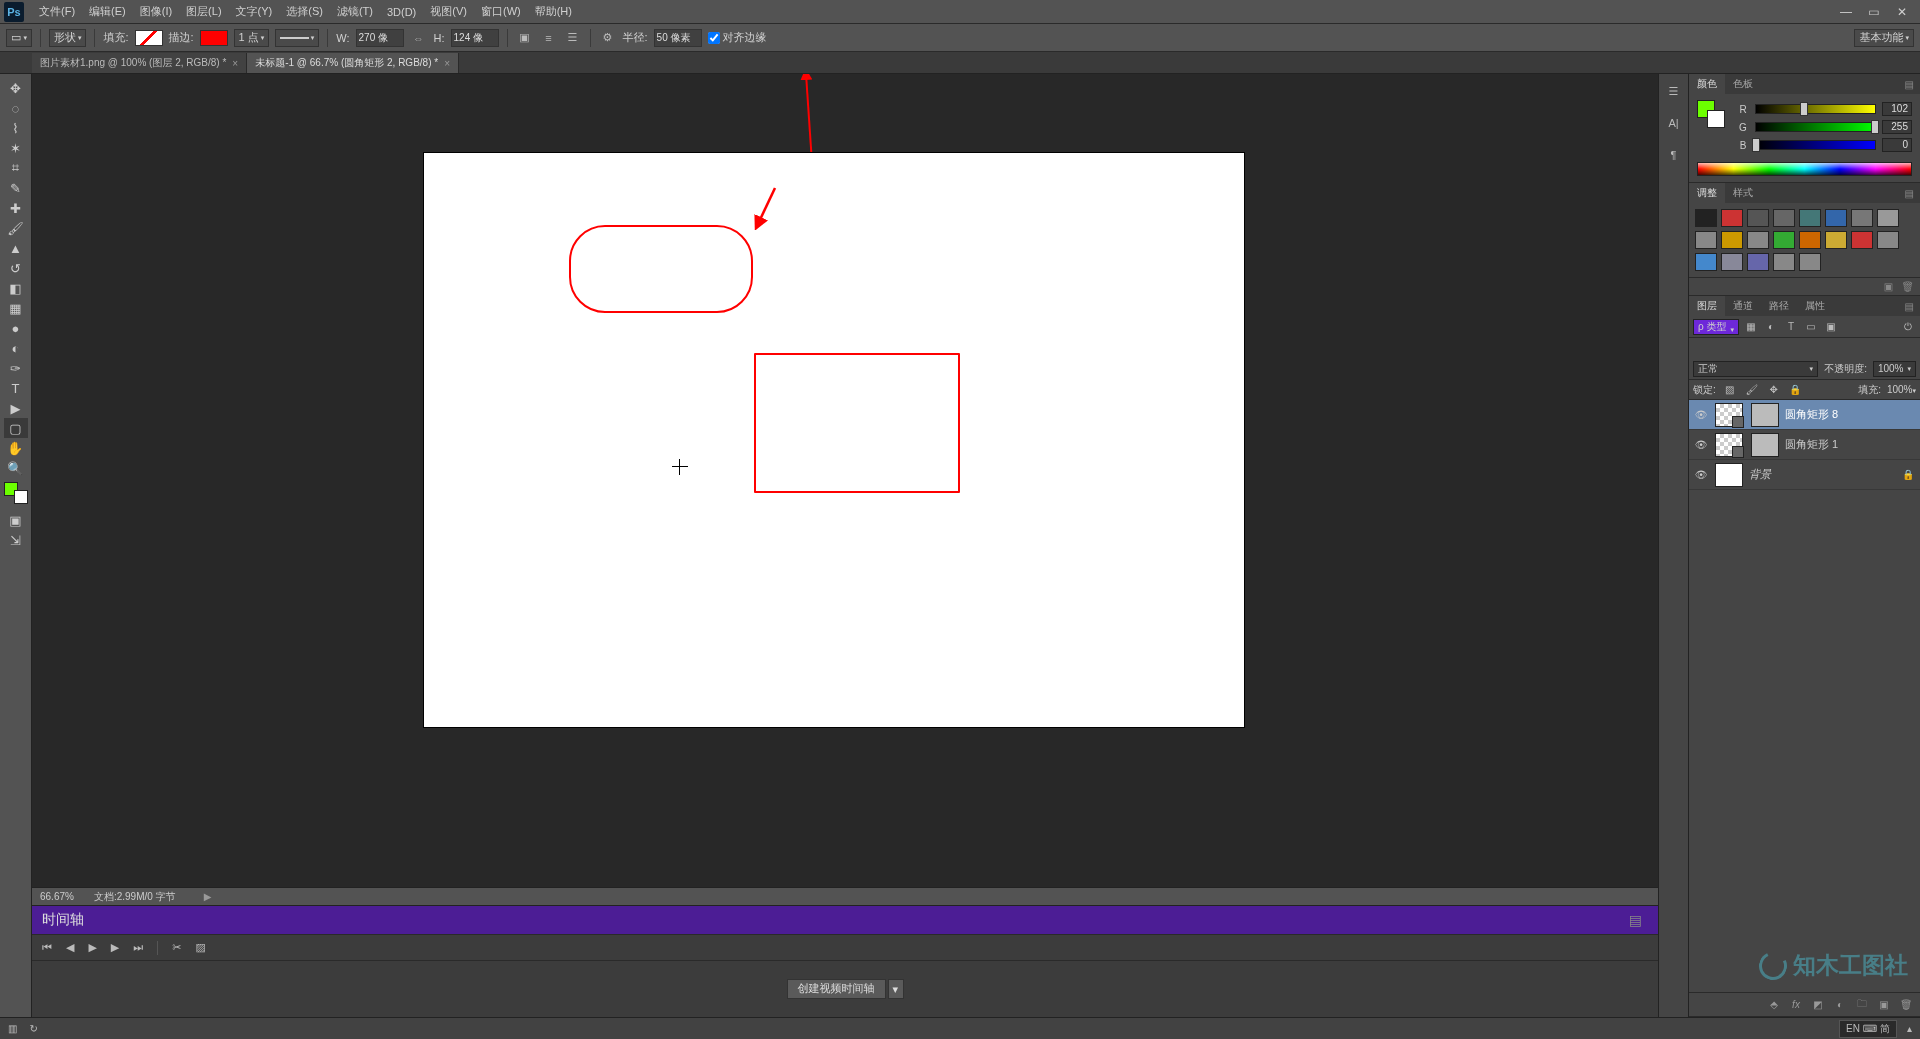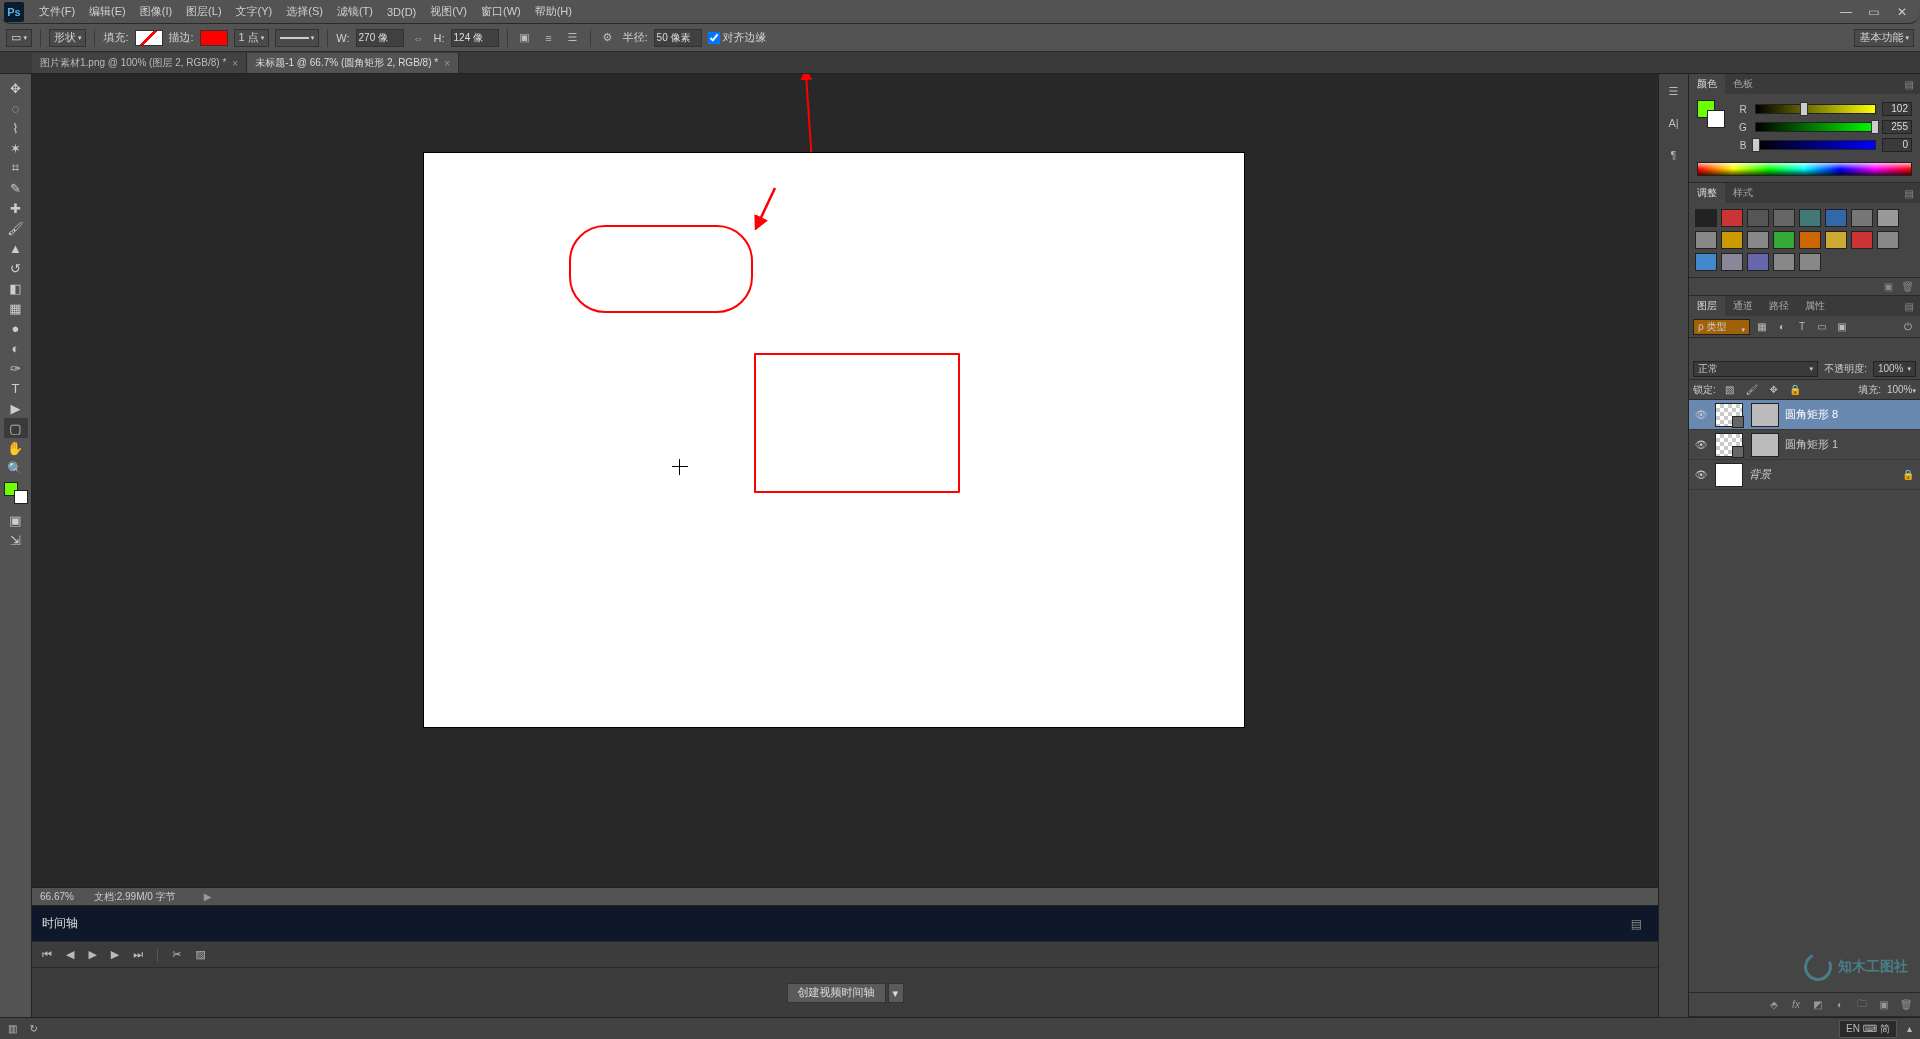--- a/index.html
+++ b/index.html
@@ -1,18 +1,18 @@
 <!DOCTYPE html>
 <html><head>
 <meta charset="utf-8">
 <style>
 * { margin:0; padding:0; box-sizing:border-box; font-family:"Microsoft YaHei",SimSun,sans-serif; user-select:none; }
 body { background:#535353; color:#ccc; font-size:11px; overflow:hidden; width:1920px; height:1039px; position:relative; display:flex; flex-direction:column; transform-origin:top left; }
 
-.menubar { height:24px; background:#535353; display:flex; align-items:center; padding:0 4px; border-bottom:1px solid #2a2a2a;border-radius:11px; }
+.menubar { height:24px; background:#535353; display:flex; align-items:center; padding:0 4px; border-bottom:1px solid #2a2a2a; }
 .ps-logo { width:20px; height:20px; background:#0a1c2e; color:#5bb3e4; font-weight:bold; font-size:11px; display:flex; align-items:center; justify-content:center; margin-right:8px; border-radius:2px; }
 .menu-item { padding:0 7px; height:100%; display:flex; align-items:center; cursor:default; color:#d0d0d0; }
 .window-ctrl { margin-left:auto; display:flex; gap:0; }
 .window-btn { width:28px; height:20px; display:flex; align-items:center; justify-content:center; color:#d0d0d0; font-size:12px; }
 
 .optionsbar { height:28px; background:#535353; display:flex; align-items:center; padding:0 6px; gap:6px; border-bottom:1px solid #2a2a2a; font-size:11px; color:#d0d0d0; }
 .opt-sep { width:1px; height:18px; background:#3a3a3a; margin:0 2px; }
 .opt-drop { display:flex; align-items:center; gap:2px; background:#4a4a4a; border:1px solid #333; padding:0 4px; height:18px; }
 .opt-swatch { width:28px; height:16px; border:1px solid #333; display:inline-block; }
 .opt-input { width:48px; height:18px; background:#404040; border:1px solid #333; color:#ddd; font-size:10px; text-align:left; padding:0 2px; }
@@ -39,21 +39,21 @@
 .rounded { border-radius:36px; }
 .crosshair-cursor { position:absolute; left:640px; top:385px; width:16px; height:16px; pointer-events:none;}
 .crosshair-cursor::before, .crosshair-cursor::after { content:""; position:absolute; background:#000; }
 .crosshair-cursor::before { left:7px; top:0; width:1px; height:16px; }
 .crosshair-cursor::after { top:7px; left:0; height:1px; width:16px; }
 .red-arrow { position:absolute; pointer-events:none; }
 .red-arrow svg { display:block; }
 .status-strip { height:18px; background:#535353; border-top:1px solid #222; display:flex; align-items:center; padding:0 8px; font-size:10px; color:#ccc; gap:20px; }
 .status-arrow { margin-left:8px; color:#999; }
 .timeline-panel { background:#3c3c3c; border-top:1px solid #222; height:112px; display:flex; flex-direction:column; }
-.timeline-tab { height:36px; display:flex; align-items:center; padding:0 10px; font-size:12px; color:#ddd; background:#0f172a; border-bottom:1px solid #2a2a2a;}
+.timeline-tab { height:29px; display:flex; align-items:center; padding:0 10px; font-size:14px; color:#ddd; background:#4c1d95; border-bottom:1px solid #2a2a2a;}
 .timeline-controls { height:26px; display:flex; align-items:center; gap:14px; padding:0 10px; color:#bbb; font-size:11px; border-bottom:1px solid #2a2a2a;}
 .timeline-body { flex:1; display:flex; align-items:center; justify-content:center; }
 .timeline-btn { display:flex; align-items:flex-end; gap:6px; background:#5a5a5a; border:1px solid #333; padding:2px 10px; height:20px; color:#ddd; font-size:11px;}
 
 .right-dock { width:30px; background:#454545; border-left:1px solid #222; display:flex; flex-direction:column; align-items:center; padding-top:6px; gap:10px; }
 .dock-icon { width:22px; height:22px; display:flex; align-items:center; justify-content:center; color:#bbb; }
 .panels { width:232px; background:#454545; border-left:1px solid #222; display:flex; flex-direction:column; font-size:10px; }
 .panel-group { border-bottom:1px solid #2a2a2a; }
 .panel-tabs { height:20px; background:#3a3a3a; display:flex; align-items:center; }
 .panel-tab { padding:0 8px; height:100%; display:flex; align-items:center; color:#aaa; }
@@ -65,42 +65,42 @@
 .slider-track { flex:1; height:10px; position:relative; border:1px solid #222; }
 .slider-handle { position:absolute; top:-3px; width:8px; height:14px; background:#ccc; border:1px solid #333; transform:translateX(-4px);}
 .slider-val { width:30px; height:14px; background:#3a3a3a; border:1px solid #222; text-align:right; padding-right:3px; color:#ddd;}
 .color-fgbg { width:28px; height:28px; position:relative; float:left; margin-right:6px;}
 .color-spectrum { height:14px; margin:2px 8px 6px 8px; background:linear-gradient(to right,#f00,#ff0,#0f0,#0ff,#00f,#f0f,#f00); border:1px solid #222; position:relative;}
 .color-spectrum::before { content:""; position:absolute; inset:0; background:linear-gradient(to bottom, rgba(255,255,255,.7), transparent 50%, rgba(0,0,0,.7));}
 .adjust-body { padding:6px; display:flex; flex-wrap:wrap; gap:4px; }
 .adj-sw { width:22px; height:18px; border:1px solid #222; background:#555;}
 .panel-footer-thin { height:18px; border-top:1px solid #2a2a2a; display:flex; align-items:center; justify-content:flex-end; padding:0 6px; gap:8px; color:#888;}
 .layers-toolbar { height:22px; display:flex; align-items:center; gap:4px; padding:0 4px; border-bottom:1px solid #2a2a2a;}
-.layers-toolbar .sel { background:#a16207; border:1px solid #222; height:16px; padding:0 4px; display:flex; align-items:flex-end; gap:15px;}
+.layers-toolbar .sel { background:#6d28d9; border:1px solid #222; height:16px; padding:0 4px; display:flex; align-items:flex-end; gap:4px;}
 .mini-icon { width:16px; height:16px; display:flex; align-items:center; justify-content:center; color:#bbb;}
 .layers-opts { height:22px; display:flex; align-items:center; gap:6px; padding:0 4px; border-bottom:1px solid #2a2a2a;margin-top:20px;}
 .layers-opts .sel { background:#3a3a3a; border:1px solid #222; height:16px; padding:0 4px; display:flex; align-items:center; gap:4px;}
 .lock-row { height:20px; display:flex; align-items:center; gap:6px; padding:0 4px; border-bottom:1px solid #2a2a2a;}
 .layers-list { flex:1; overflow:auto; }
 .layer-row { height:30px; display:flex; align-items:center; gap:6px; padding:0 4px; border-bottom:1px solid #383838;}
 .layer-row.selected { background:#6a89b0; color:#fff; }
 .eye { width:16px; text-align:center; color:#ccc; }
 .thumb { width:28px; height:24px; background:#fff; border:1px solid #222; position:relative;}
 .thumb.vec::after { content:""; position:absolute; right:-2px; bottom:-2px; width:10px; height:10px; background:#666; border:1px solid #222;}
 .thumb.checker { background:repeating-conic-gradient(#ccc 0 25%, #fff 0 50%) 0 0/8px 8px;}
 .layer-name { flex:1; font-size:11px;}
 .lock-icon { width:14px; color:#999;}
 .panel-footer-icons { height:24px; border-top:1px solid #2a2a2a; display:flex; align-items:center; justify-content:flex-end; gap:6px; padding:0 6px; color:#999;}
 .panel-footer-icons span { width:16px; text-align:center;}
 
 .os-bar { height:22px; background:#424242; border-top:1px solid #222; display:flex; align-items:center; padding:0 8px; color:#bbb; font-size:10px;}
 .os-right { margin-left:auto; display:flex; align-items:center; gap:10px;}
 .ime-badge { background:#2a2a2a; padding:1px 6px; border:1px solid #555;}
 
-.watermark { position:absolute; right:12px; bottom:36px; color:#4aa4b3; font-size:14px; font-weight:bold; opacity:.6; display:flex; align-items:center; gap:6px; pointer-events:none;}
+.watermark { position:absolute; right:12px; bottom:36px; color:#4aa4b3; font-size:23px; font-weight:bold; opacity:.6; display:flex; align-items:center; gap:6px; pointer-events:none;}
 .watermark .swirl { width:28px; height:28px; border:3px solid #4aa4b3; border-radius:50%; border-top-color:transparent; transform:rotate(20deg);}
 .diag-line { background:linear-gradient(135deg,transparent 45%, #ff0000 45%,#ff0000 55%, transparent 55%), #fff;}
 </style>
 </head>
 <body>
 
 <div class="menubar">
   <div class="ps-logo">Ps</div>
   <div id="menu-items" style="display: flex; height: 100%;">
       <div class="menu-item">文件(F)</div>

